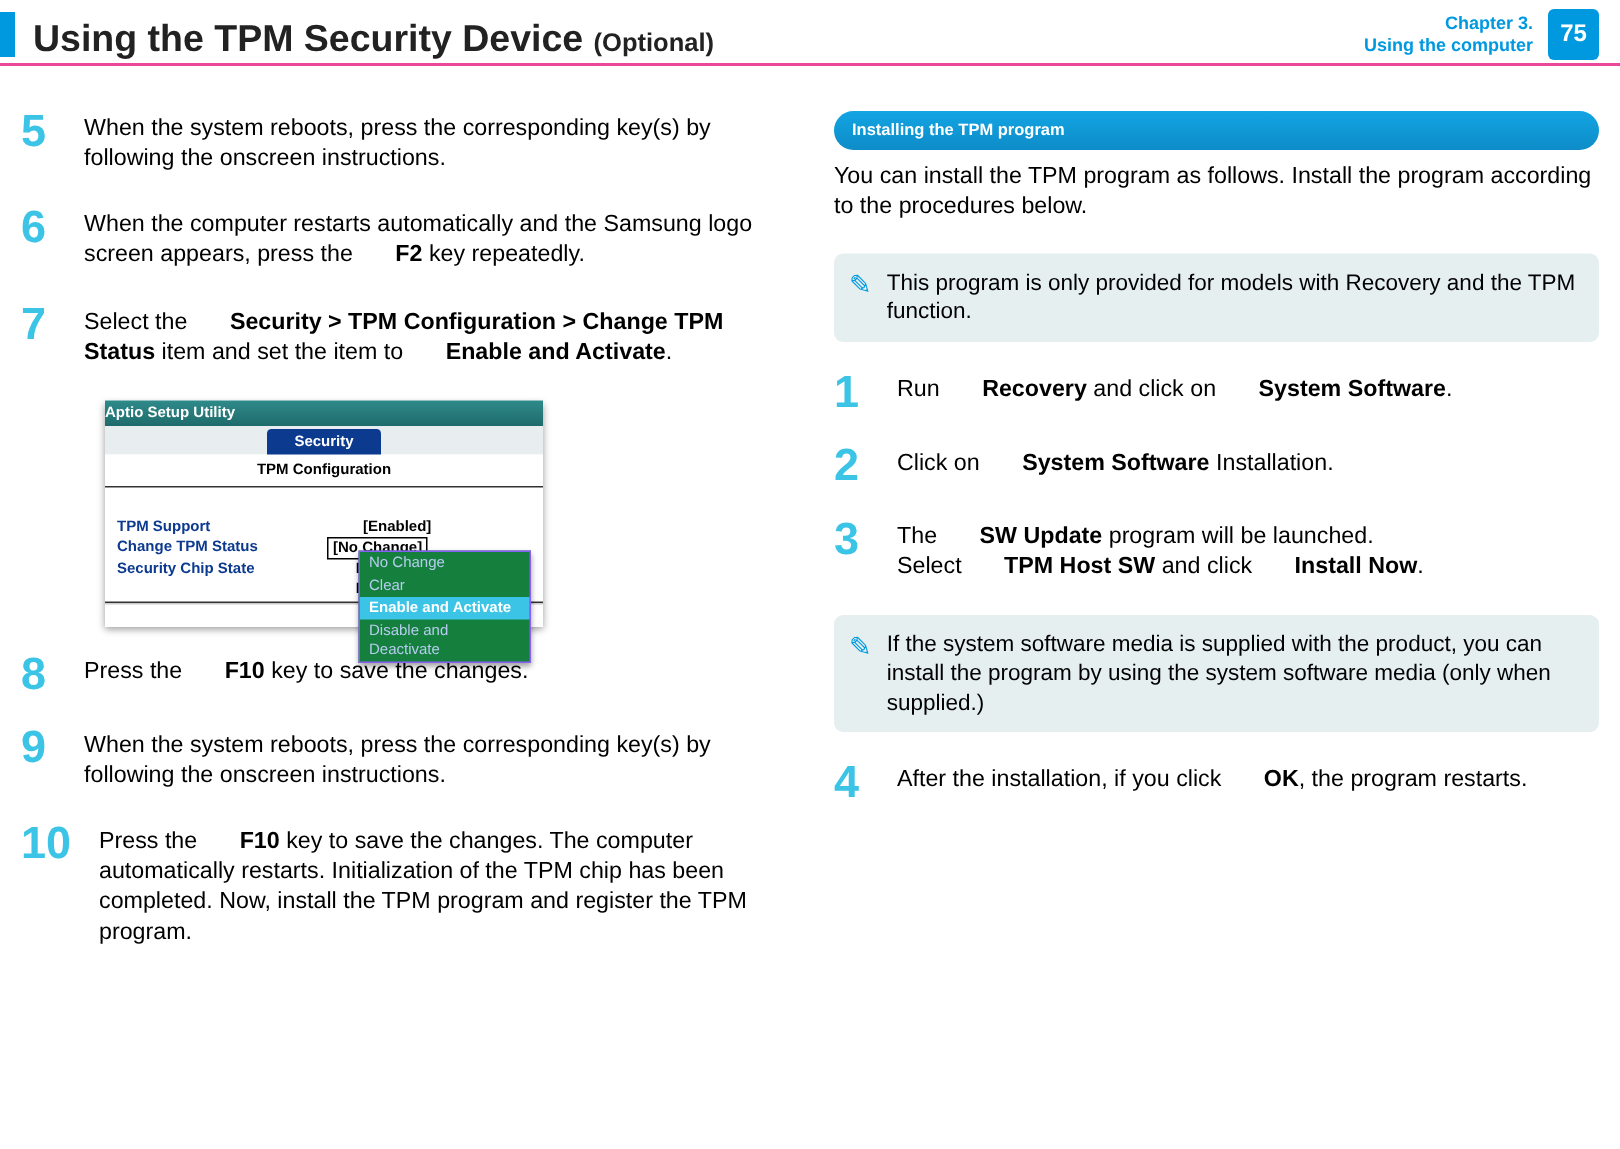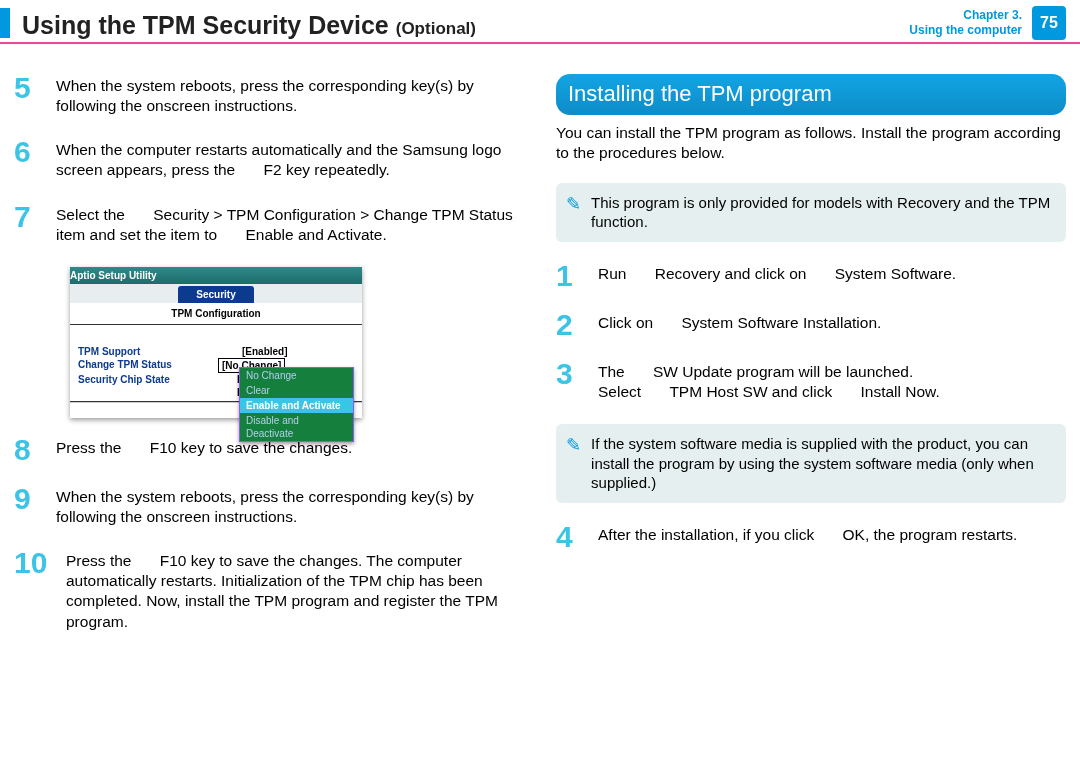--- a/index.html
+++ b/index.html
@@ -88,22 +88,22 @@
     color: #3cc4e6;
     line-height: 0.9;
     min-width: 34px;
     text-align: left;
   }
   .step-num.wide { min-width: 44px; }
   .step-text { padding-top: 2px; }
   .section-heading {
     background: linear-gradient(to bottom, #13a4e3, #0d8cc8);
     color: #fff;
-    font-weight: 400;
-    font-size: 22px;
+    font-weight: 700;
+    font-size: 11px;
     padding: 6px 12px;
     border-radius: 14px;
     margin-bottom: 8px;
   }
   .note-box {
     background: #e6eff0;
     border-radius: 6px;
     padding: 10px 14px 10px 10px;
     display: flex;
     gap: 10px;
@@ -177,21 +177,21 @@
     color: #b6ccf0;
     padding: 1px 6px;
     font-size: 10px;
   }
   .bios-menu .sel {
     background: #3cc4e6;
     color: #fff;
     font-weight: 700;
   }
   .bios-footer { height: 16px; background: #fff; border-top:1px solid #ccc;}
-  b { font-weight: 400; padding-left: 24px; }
+  b { font-weight: 700; padding-left: 24px; }
 </style>
 </head>
 <body>
 
 <div class="header-bar">
   <div class="title-wrap">
     <div class="accent-bar"></div>
     <div class="page-title">
       <span>Using the TPM Security Device</span>
       <span class="subtitle">(Optional)</span>

